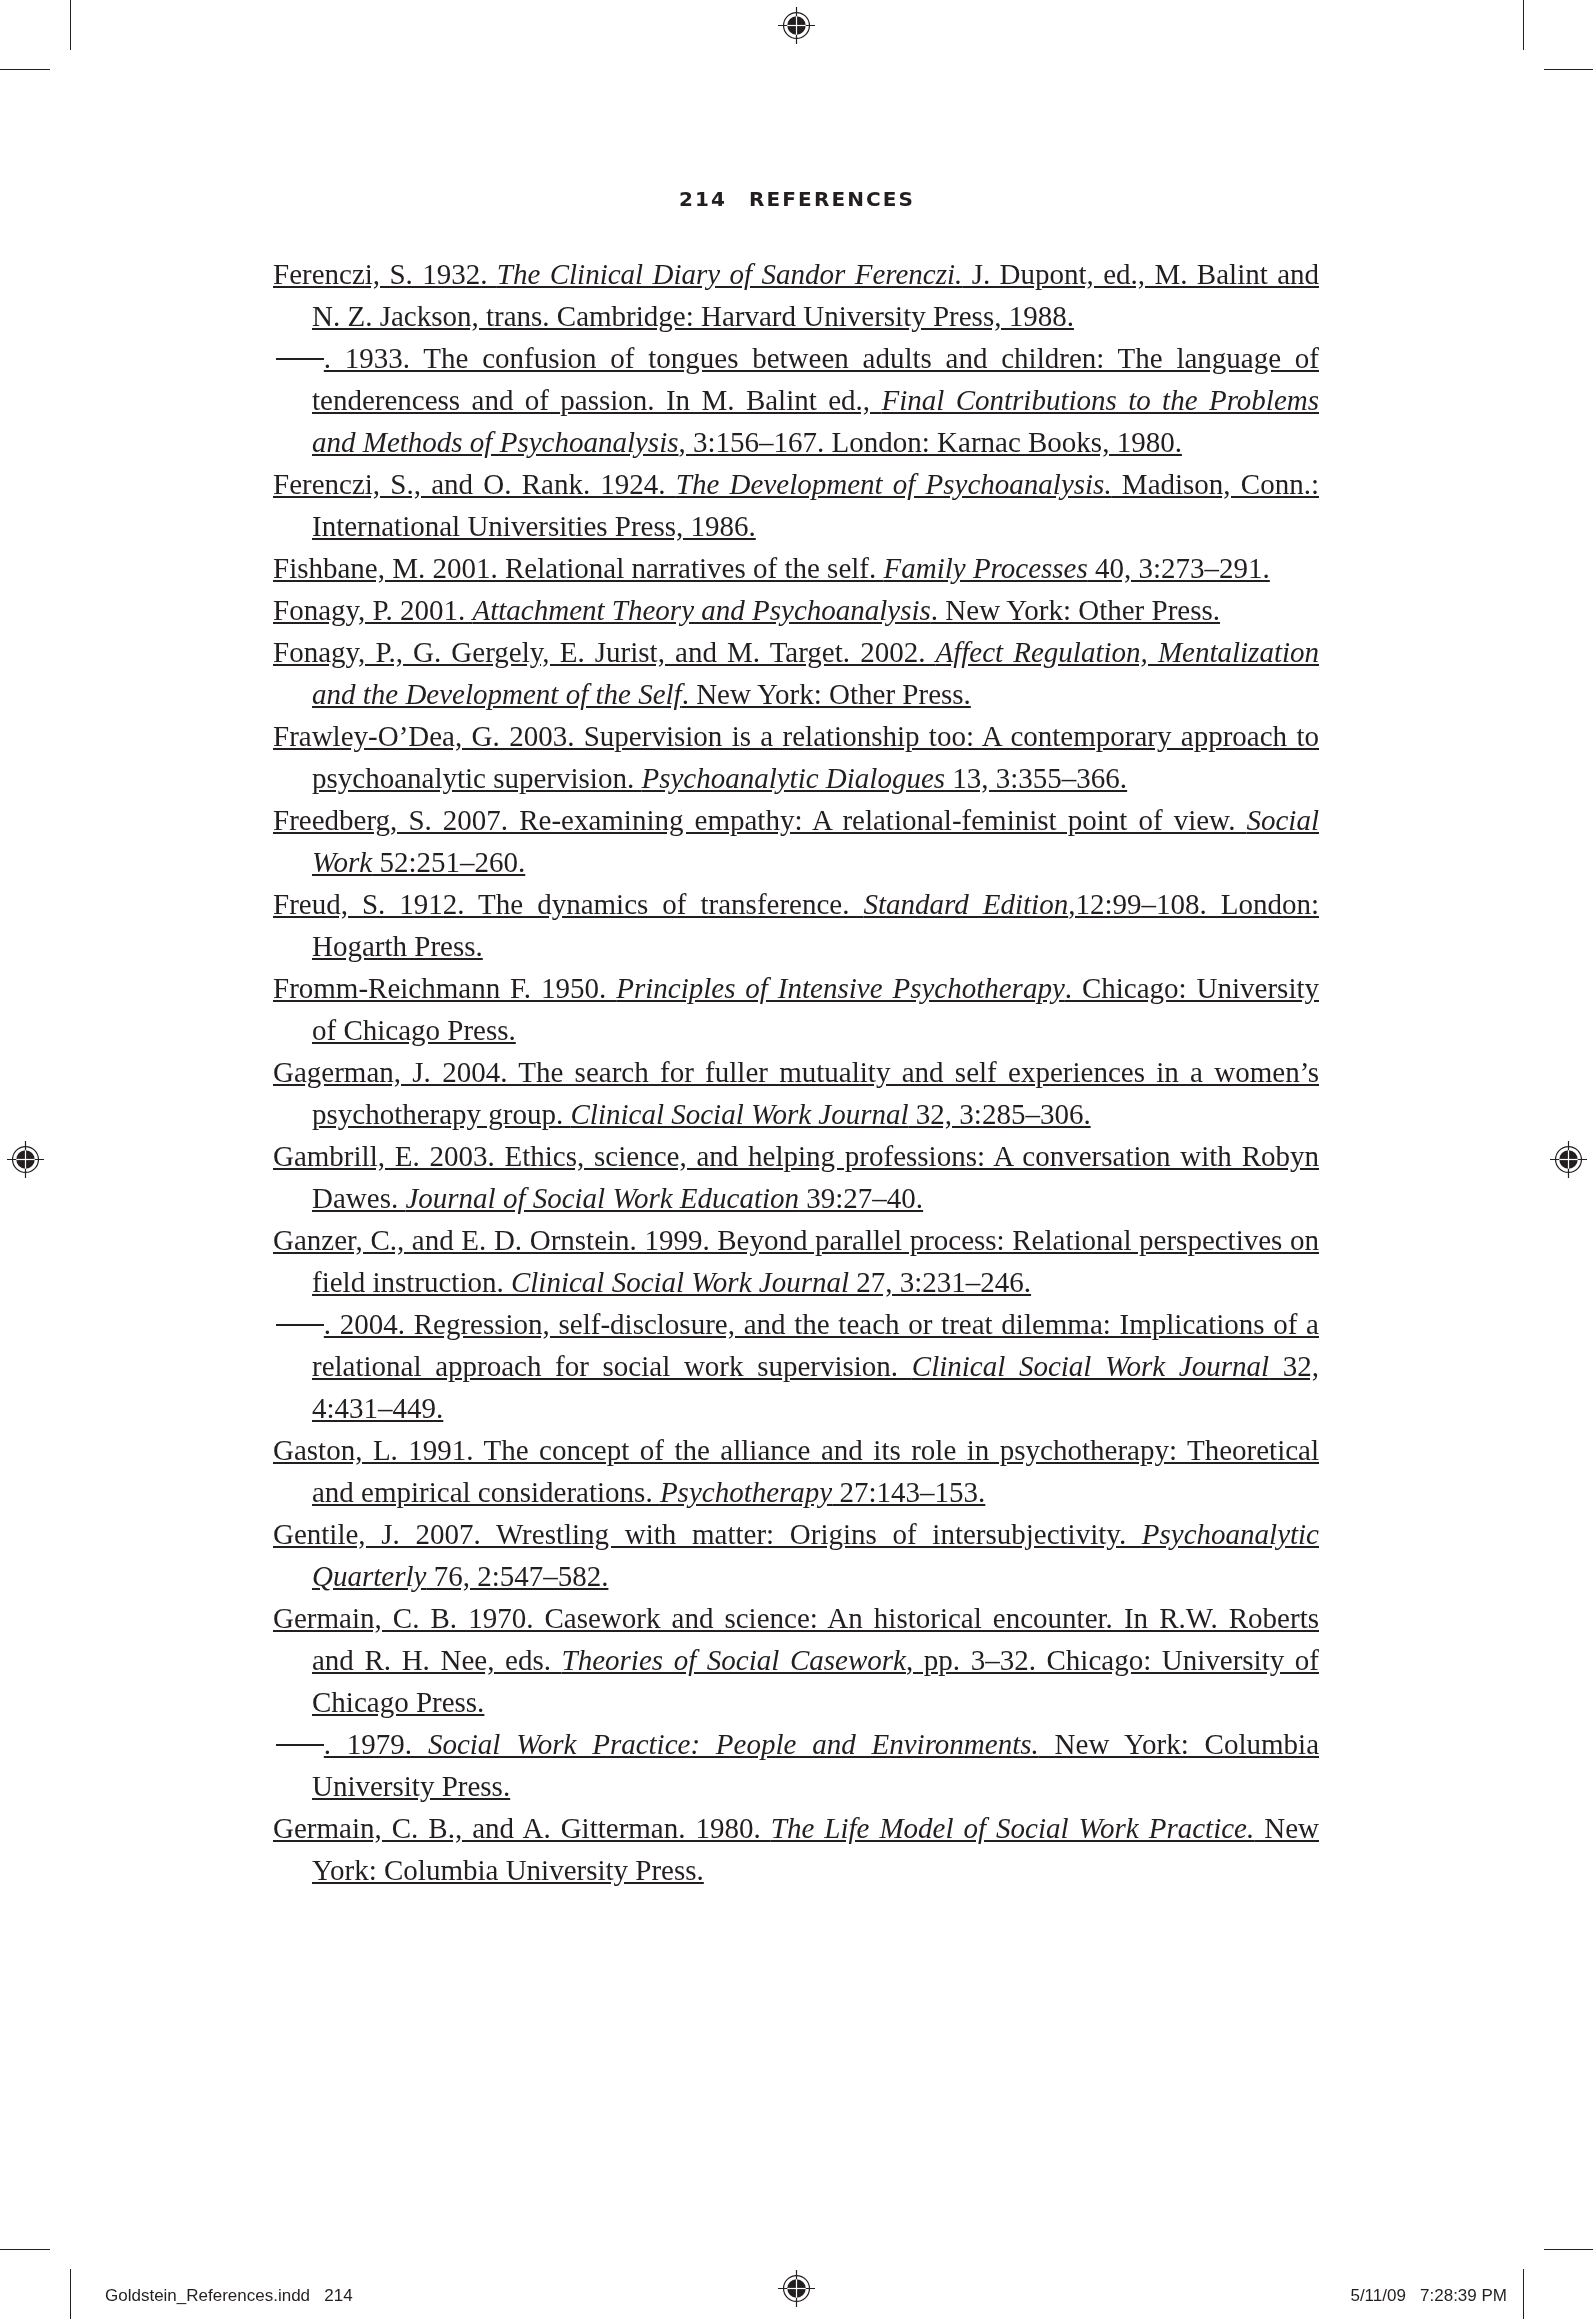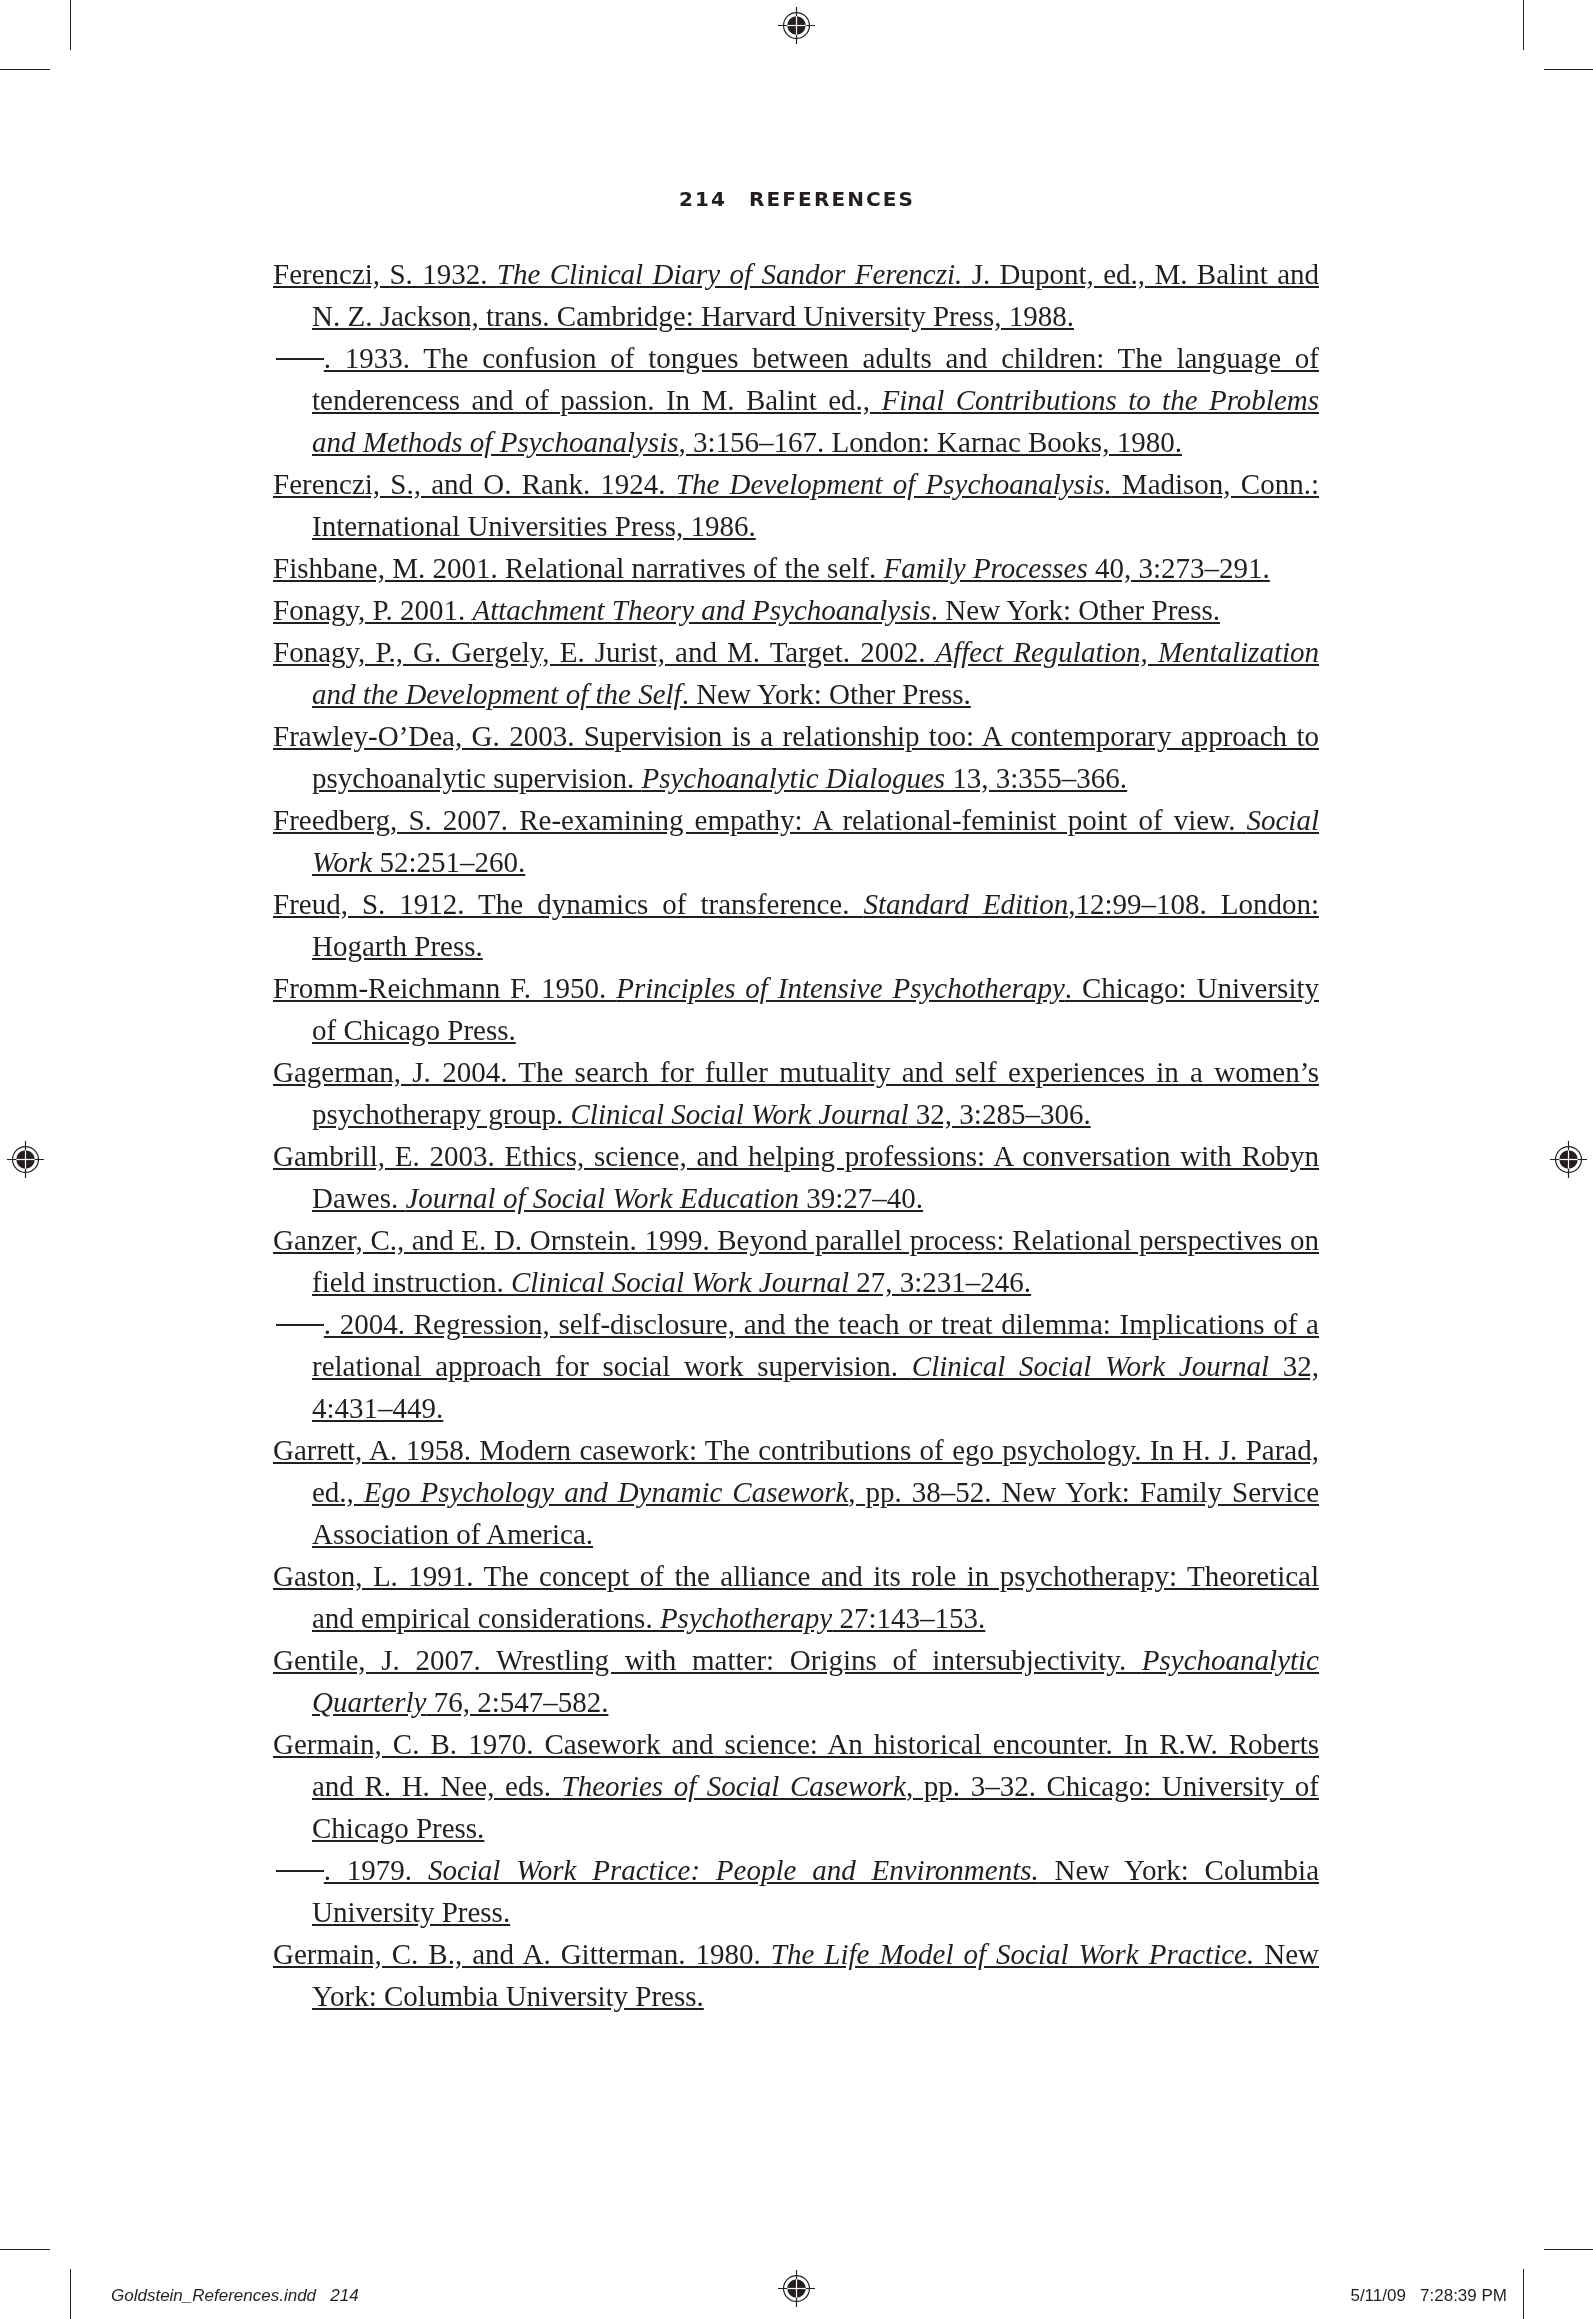--- a/index.html
+++ b/index.html
@@ -133,23 +133,22 @@
     <p class="entry"><span>Fonagy, P. 2001. </span><i>Attachment Theory and Psychoanalysis</i><span>. New York: Other Press.</span></p>
     <p class="entry"><span>Fonagy, P., G. Gergely, E. Jurist, and M. Target. 2002. </span><i>Affect Regulation, Mentalization and the Development of the Self</i><span>. New York: Other Press.</span></p>
     <p class="entry"><span>Frawley-O’Dea, G. 2003. Supervision is a relationship too: A contemporary approach to psychoanalytic supervision. </span><i>Psychoanalytic Dialogues</i><span> 13, 3:355–366.</span></p>
     <p class="entry"><span>Freedberg, S. 2007. Re-examining empathy: A relational-feminist point of view. </span><i>Social Work</i><span> 52:251–260.</span></p>
     <p class="entry"><span>Freud, S. 1912. The dynamics of transference. </span><i>Standard Edition</i><span>,12:99–108. London: Hogarth Press.</span></p>
     <p class="entry"><span>Fromm-Reichmann F. 1950. </span><i>Principles of Intensive Psychotherapy</i><span>. Chicago: University of Chicago Press.</span></p>
     <p class="entry"><span>Gagerman, J. 2004. The search for fuller mutuality and self experiences in a women’s psychotherapy group. </span><i>Clinical Social Work Journal</i><span> 32, 3:285–306.</span></p>
     <p class="entry"><span>Gambrill, E. 2003. Ethics, science, and helping professions: A conversation with Robyn Dawes. </span><i>Journal of Social Work Education</i><span> 39:27–40.</span></p>
     <p class="entry"><span>Ganzer, C., and E. D. Ornstein. 1999. Beyond parallel process: Relational perspectives on field instruction. </span><i>Clinical Social Work Journal</i><span> 27, 3:231–246.</span></p>
     <p class="entry"><span class="dash"></span><span>. 2004. Regression, self-disclosure, and the teach or treat dilemma: Implications of a relational approach for social work supervision. </span><i>Clinical Social Work Journal</i><span> 32, 4:431–449.</span></p>
-    <p class="entry"><span>Garrett, A. 1958. Modern casework: The contributions of ego psychology. In H. J. Parad, ed., </span><i>Ego Psychology and Dynamic Casework</i><span>, pp. 38–52. New York: Family Service Association of America.</span></p>
     <p class="entry"><span>Gaston, L. 1991. The concept of the alliance and its role in psychotherapy: Theoretical and empirical considerations. </span><i>Psychotherapy</i><span> 27:143–153.</span></p>
     <p class="entry"><span>Gentile, J. 2007. Wrestling with matter: Origins of intersubjectivity. </span><i>Psychoanalytic Quarterly</i><span> 76, 2:547–582.</span></p>
     <p class="entry"><span>Germain, C. B. 1970. Casework and science: An historical encounter. In R.W. Roberts and R. H. Nee, eds. </span><i>Theories of Social Casework</i><span>, pp. 3–32. Chicago: University of Chicago Press.</span></p>
     <p class="entry"><span class="dash"></span><span>. 1979. </span><i>Social Work Practice: People and Environments.</i><span> New York: Columbia University Press.</span></p>
     <p class="entry"><span>Germain, C. B., and A. Gitterman. 1980. </span><i>The Life Model of Social Work Practice.</i><span> New York: Columbia University Press.</span></p>
   </div>
 
-<div class="slug" style="left:111px;font-style:italic;">Goldstein_References.indd   214</div>
+<div class="slug" style="left:105px;">Goldstein_References.indd   214</div>
 <div class="slug" style="right:87px; text-align:right;">5/11/09   7:28:39 PM</div>
 
 
 </body></html>

